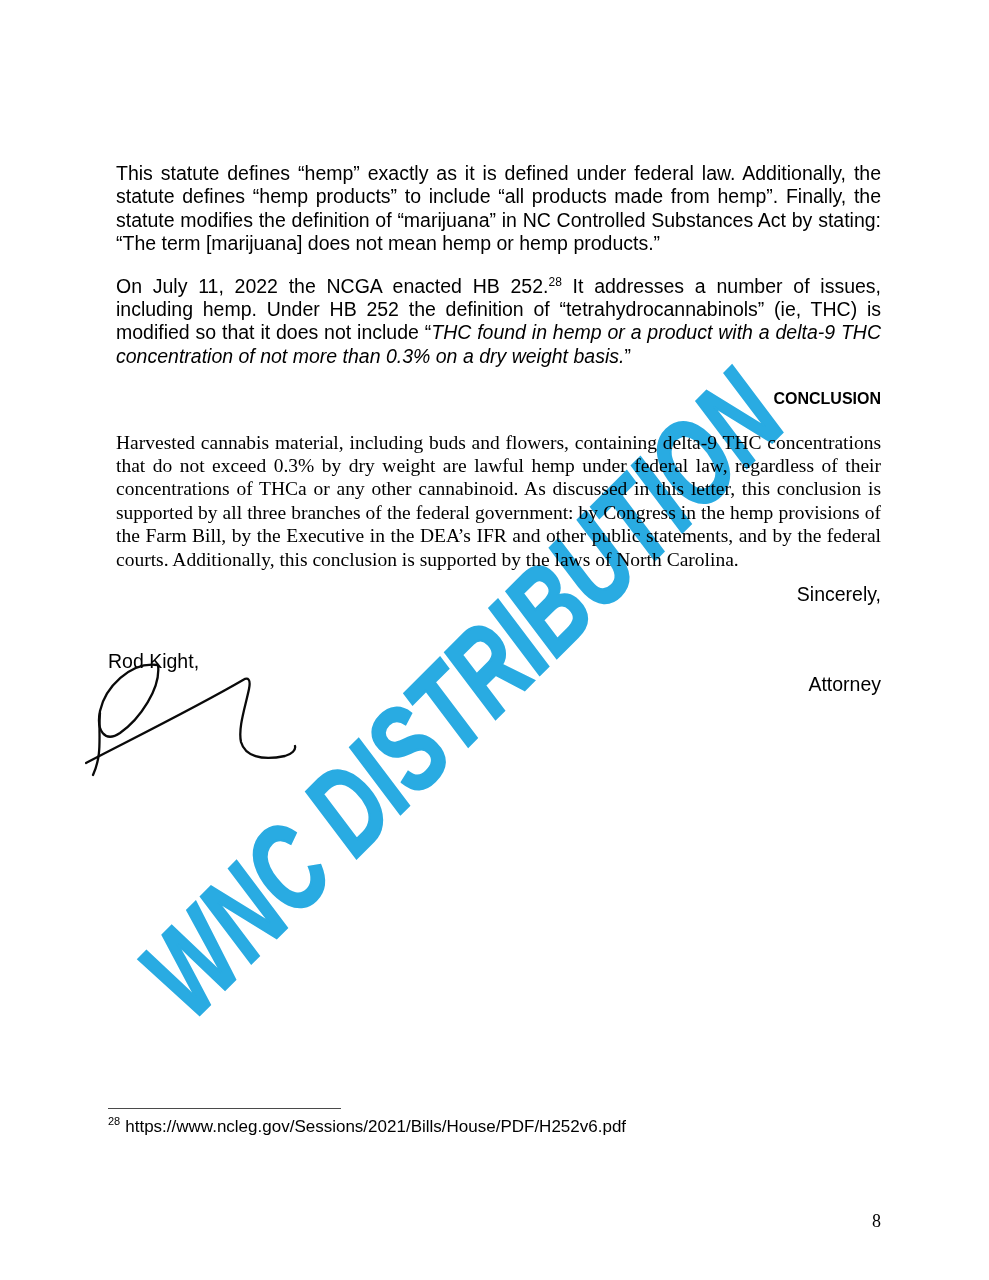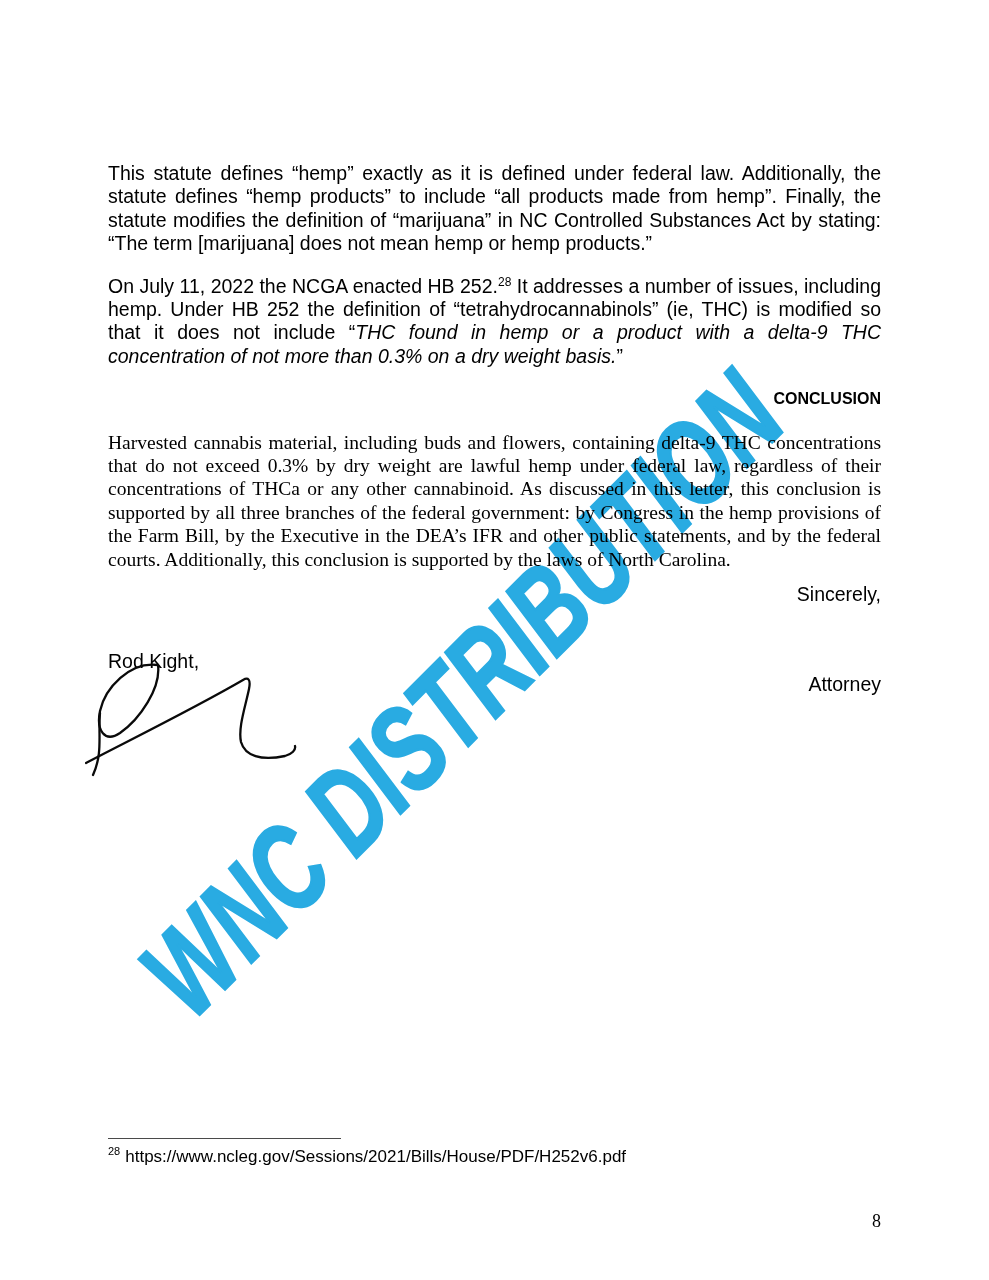--- a/index.html
+++ b/index.html
@@ -39,21 +39,21 @@
 
   .content {
     position: absolute;
     left: 108px;
     top: 162px;
     width: 773px;
     font-size: 19.5px;
     line-height: 23.4px;
     z-index: 1;
   }
-  .content p { margin: 0 0 19px 0; text-align: justify; }
+  .content p { margin: 0 0 19px 8px; text-align: justify; }
   .content p.para-conclusion { margin-bottom: 12px; font-family: Liberation Serif, serif; }
   .content .heading {
     margin: 0 0 20px 0;
     font-size: 16px;
     line-height: 23.4px;
     font-weight: bold;
     text-align: right;
   }
   .content sup.fn-ref {
     font-size: 12px;
@@ -68,21 +68,21 @@
   .signature {
     position: absolute;
     left: 85px;
     top: 663px;
     z-index: 2;
   }
 
   .footnote {
     position: absolute;
     left: 108px;
-    top: 1138px;
+    top: 1108px;
     z-index: 1;
   }
   .footnote-rule {
     width: 233px;
     border-top: 1.4px solid #4a4a4a;
     margin-bottom: 7px;
   }
   .footnote-text {
     font-size: 17px;
     line-height: 21px;

